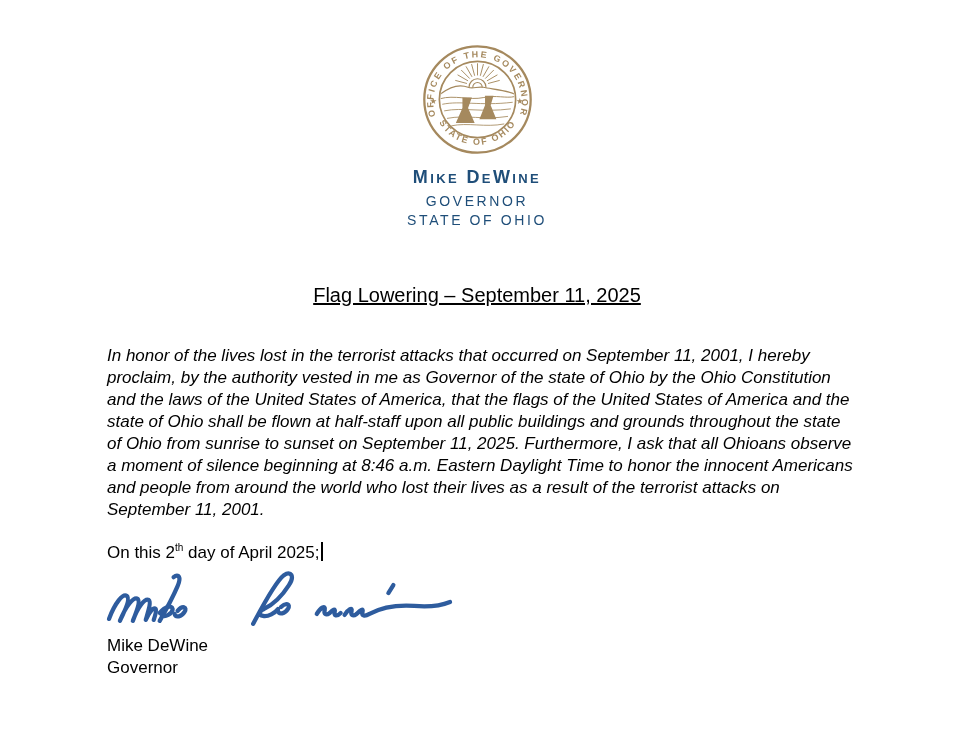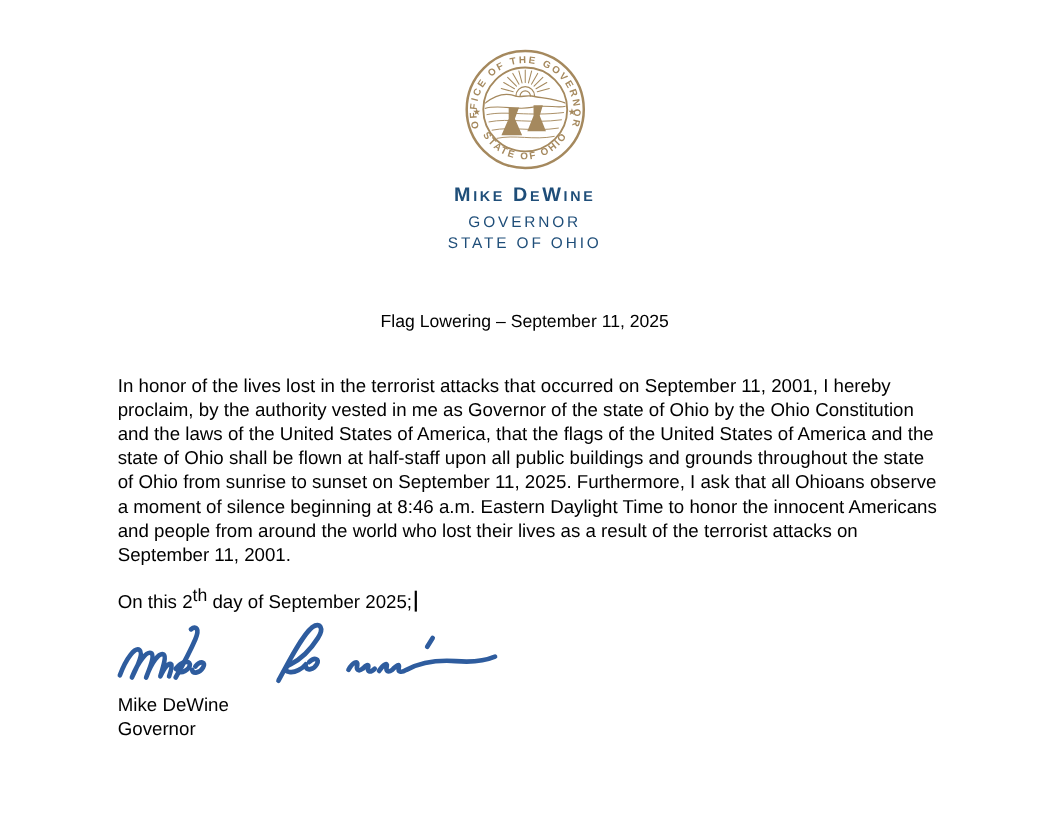--- a/index.html
+++ b/index.html
@@ -13,30 +13,30 @@
     font-size:18px; font-weight:700; letter-spacing:2.4px;
     font-variant:small-caps; color:#1F4E79; line-height:20px;
   }
   .lh-sub {
     font-size:14px; letter-spacing:2.6px; color:#1F4E79; line-height:15px; margin-top:4px;
   }
   .lh-sub.first { margin-top:7px; }
 
   .doc-title {
     margin:56px 0 0 0; text-align:center;
-    font-size:16px; font-weight:400; color:#000;
+    font-size:20px; font-weight:400; color:#000;text-decoration:underline;
   }
 
   .body-text {
     margin:38px 0 0 107px; width:750px;
-    font-size:17px; line-height:22px; color:#000;
+    font-size:17px; line-height:22px; color:#000;font-style:italic;
   }
 
   .date-line { margin:21px 0 0 107px; font-size:17px; line-height:22px; }
-  .date-line sup { font-size:16px; line-height:0; }
+  .date-line sup { font-size:10px; line-height:0; }
   .caret {
     display:inline-block; width:2px; height:19px; background:#000;
     margin-left:2px; vertical-align:-3px;
   }
 
   .signature-svg { display:block; margin:5px 0 0 106px; width:348px; height:62px; }
 
   .sig-block { margin:4px 0 0 107px; font-size:17px; line-height:22px; color:#000; }
 </style>
 </head>
@@ -103,21 +103,21 @@
 
     <div class="lh-name">Mike DeWine</div>
     <div class="lh-sub first">GOVERNOR</div>
     <div class="lh-sub">STATE OF OHIO</div>
   </div>
 
   <h1 class="doc-title">Flag Lowering – September 11, 2025</h1>
 
   <p class="body-text">In honor of the lives lost in the terrorist attacks that occurred on September 11, 2001, I hereby proclaim, by the authority vested in me as Governor of the state of Ohio by the Ohio Constitution and the laws of the United States of America, that the flags of the United States of America and the state of Ohio shall be flown at half-staff upon all public buildings and grounds throughout the state of Ohio from sunrise to sunset on September 11, 2025. Furthermore, I ask that all Ohioans observe a moment of silence beginning at 8:46 a.m. Eastern Daylight Time to honor the innocent Americans and people from around the world who lost their lives as a result of the terrorist attacks on September 11, 2001.</p>
 
-  <p class="date-line"><span>On this 2</span><sup>th</sup><span> day of September 2025;</span><span class="caret"></span></p>
+  <p class="date-line"><span>On this 2</span><sup>th</sup><span> day of April 2025;</span><span class="caret"></span></p>
 
   <svg class="signature-svg" viewBox="0 0 350 62" fill="none" stroke="#2E5C9E" stroke-width="4.3" stroke-linecap="round" stroke-linejoin="round">
     <g>
 
       <path d="M3,50 C9,34 17,24 21,27 C25,30 17,46 14,52 C20,37 28,27 32,30 C35,33 29,47 27,52 C32,38 39,29 43,31 C46,33 41,47 40,51 C44,42 48,38 50,40 C51,42 49,48 48,51"></path>
       <path d="M68,8 C73,4 76,8 72,17 C66,31 58,45 54,52"></path>
       <path d="M54,44 C60,37 66,36 67,40 C67,45 59,49 56,46"></path>
       <path d="M72,42 C77,36 82,38 79,43 C76,48 70,49 69,45"></path>
 
       <path d="M148,55 C157,38 170,13 179,6 C186,1 190,7 184,16 C177,27 167,36 159,40 C154,42 153,46 158,47 C163,48 170,44 173,40"></path>

